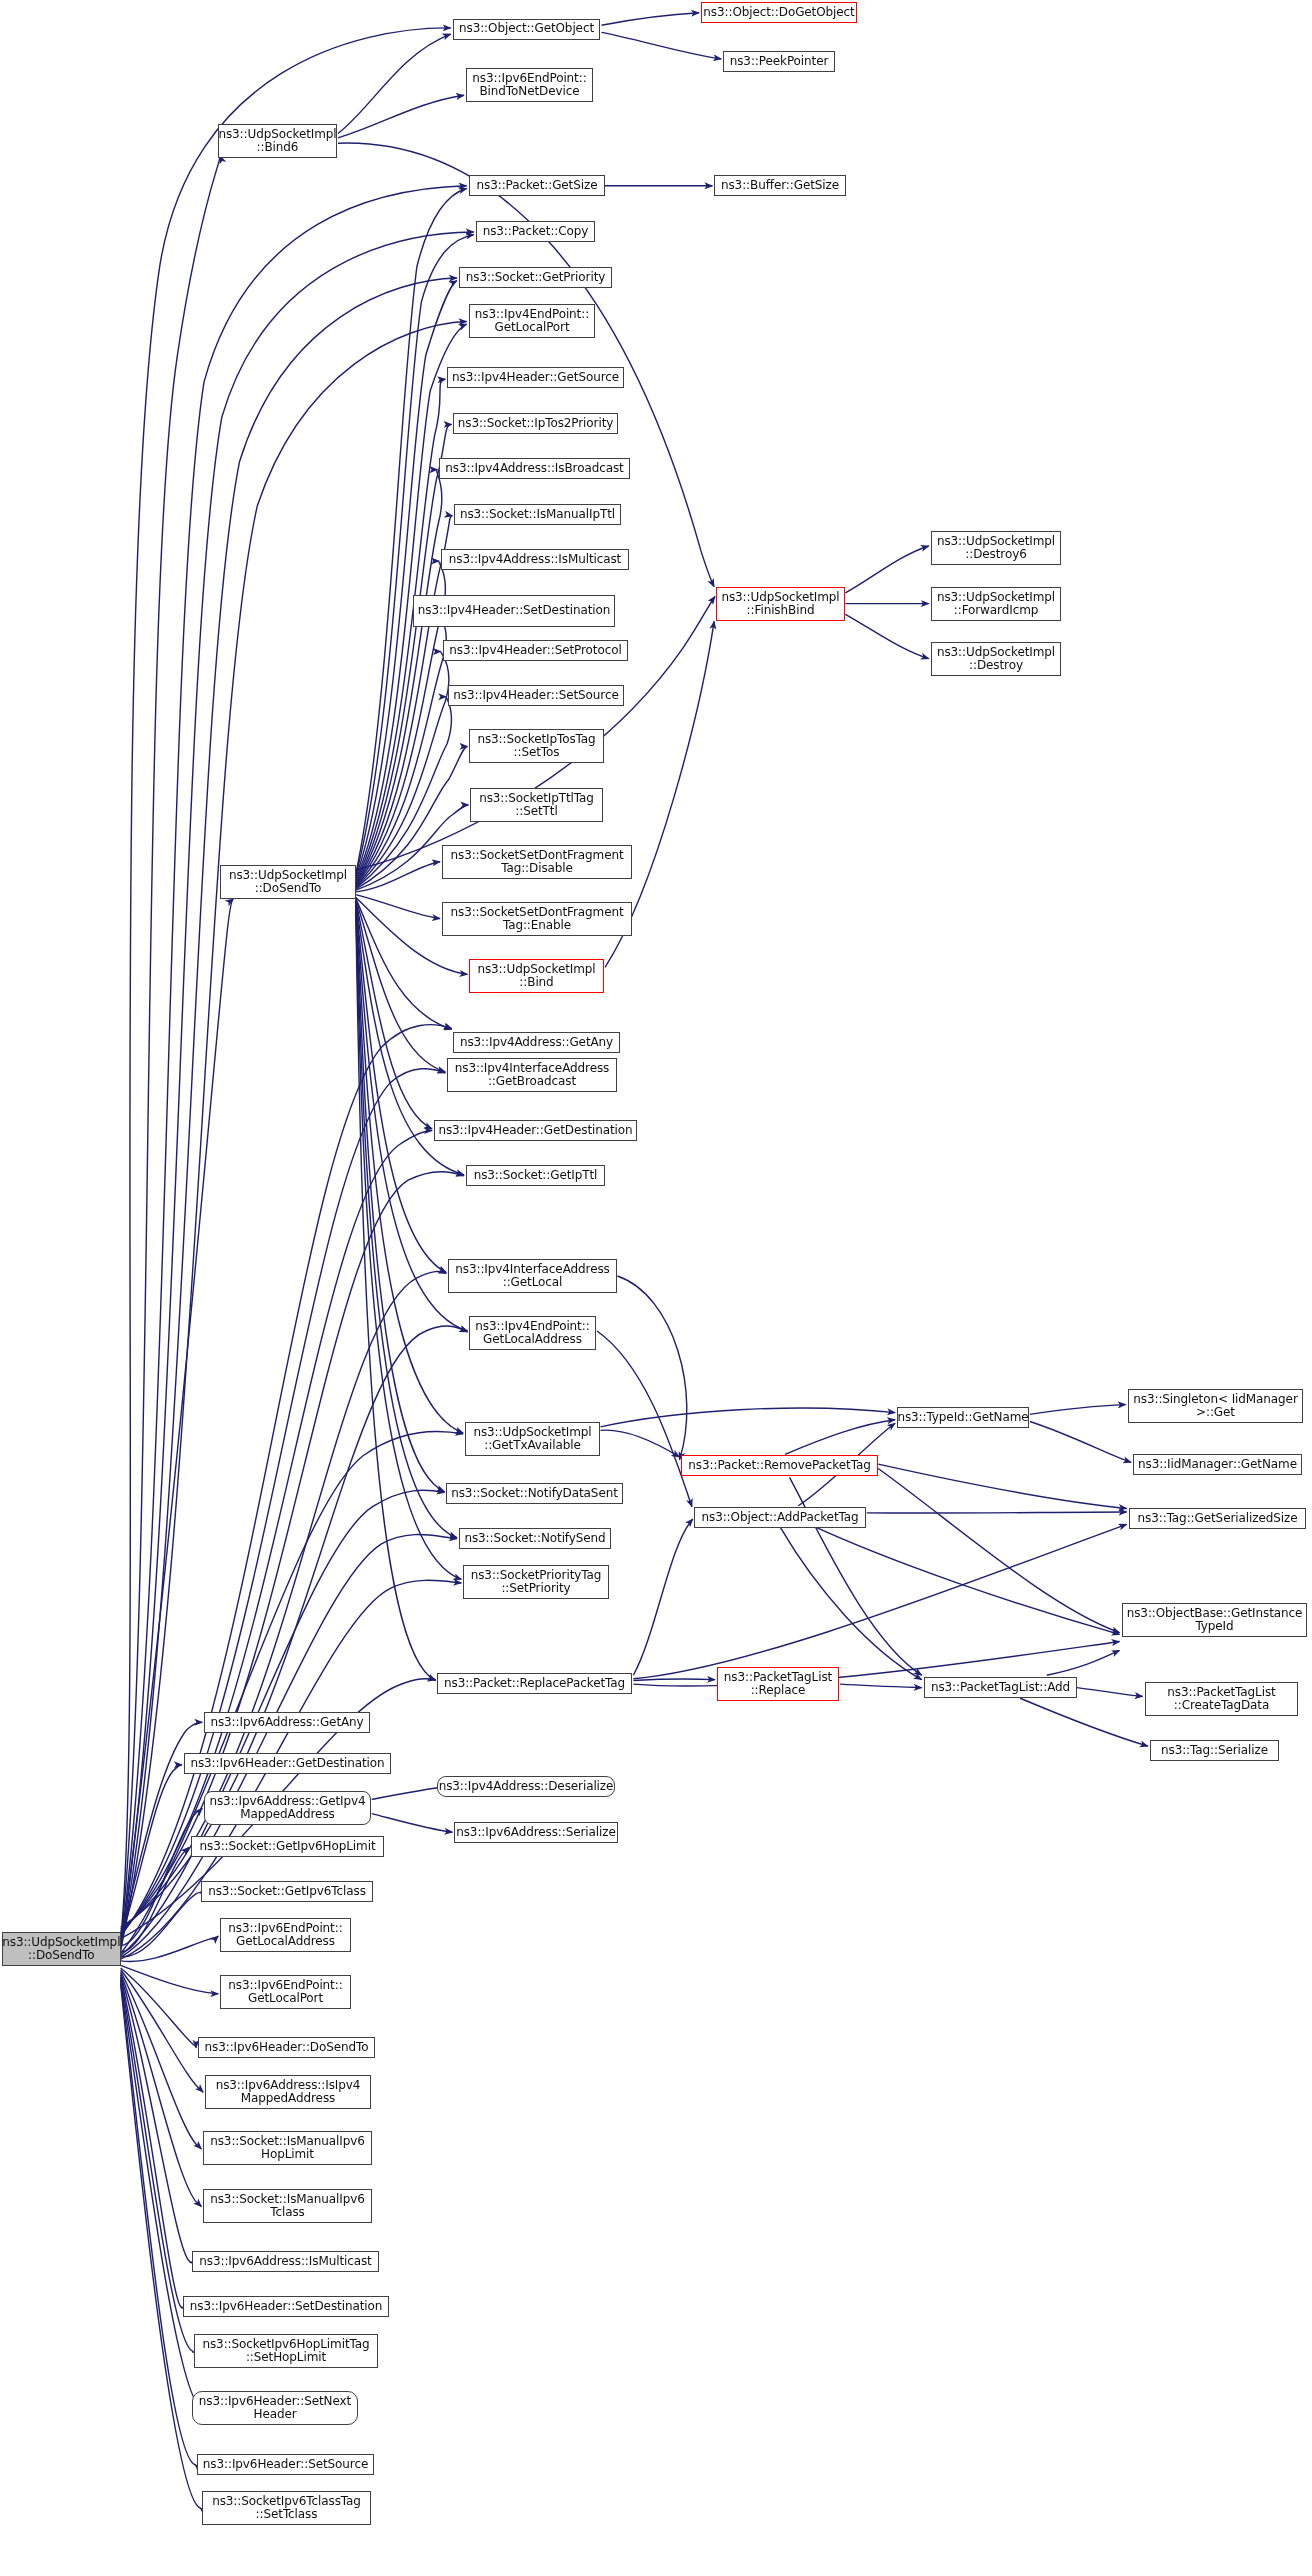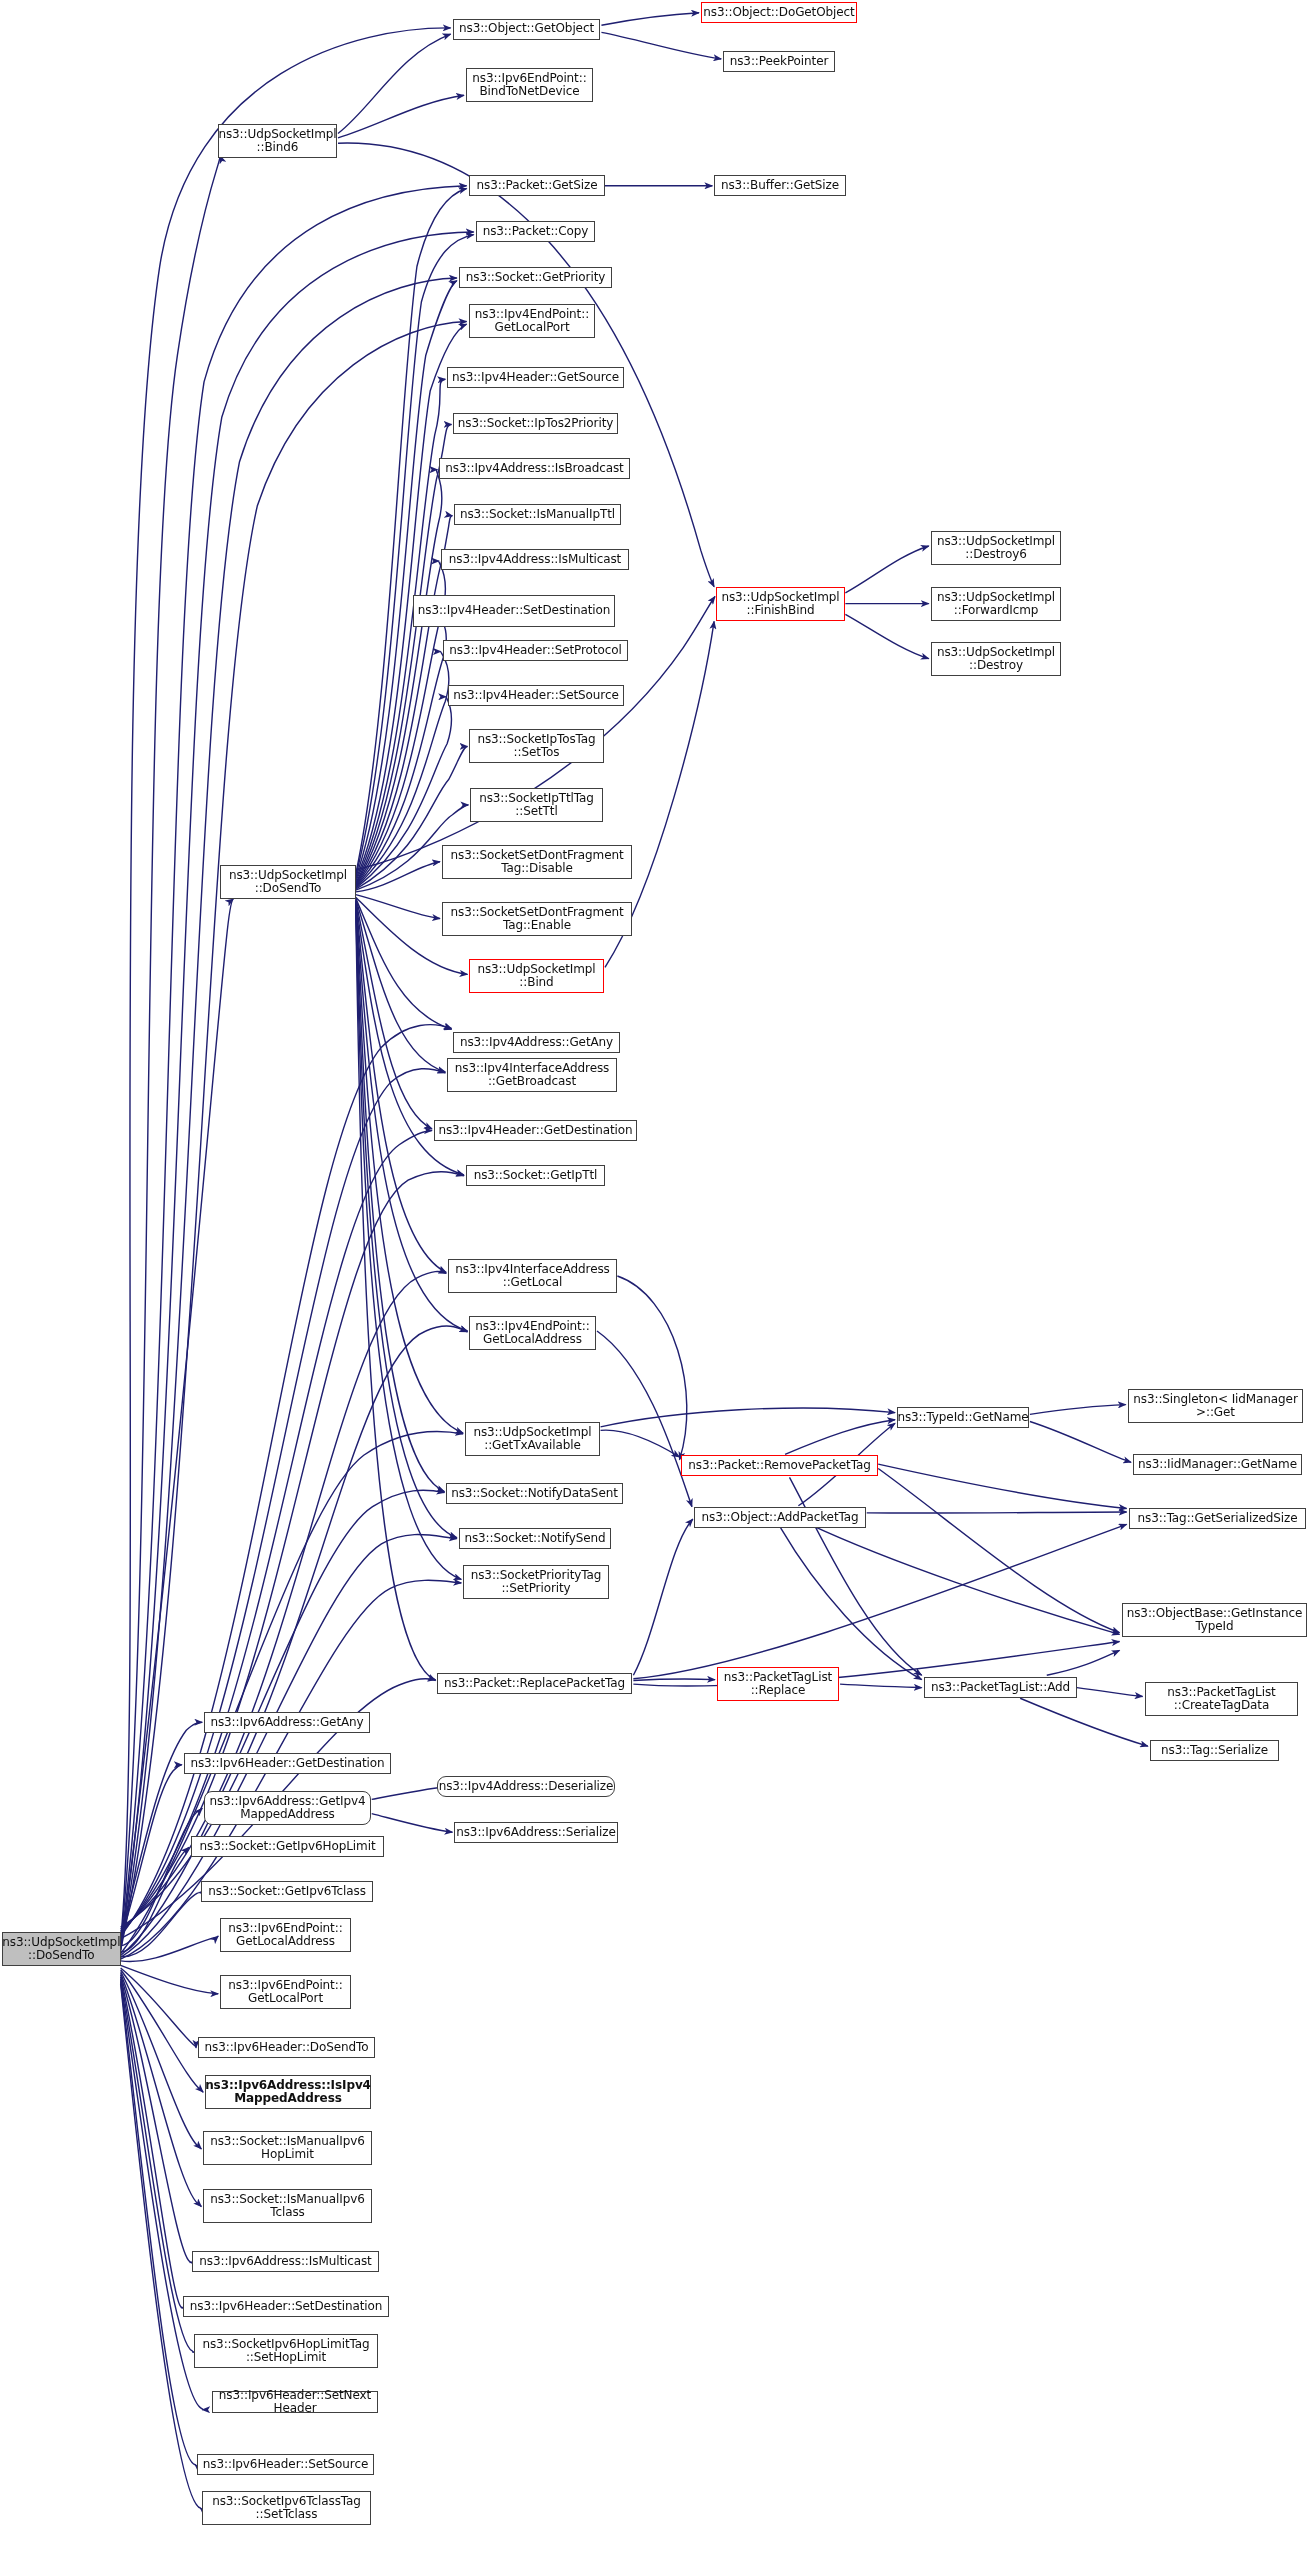--- a/index.html
+++ b/index.html
@@ -215,31 +215,31 @@
 MappedAddress</div>
       <div class="node" style="left: 437px; top: 1776px; width: 178px; height: 21px; border-radius: 9px;">ns3::Ipv4Address::Deserialize</div>
       <div class="node" style="left: 454px; top: 1822px; width: 164px; height: 21px;">ns3::Ipv6Address::Serialize</div>
       <div class="node" style="left: 191px; top: 1836px; width: 193px; height: 21px;">ns3::Socket::GetIpv6HopLimit</div>
       <div class="node" style="left: 201px; top: 1881px; width: 172px; height: 21px;">ns3::Socket::GetIpv6Tclass</div>
       <div class="node" style="left: 220px; top: 1918px; width: 131px; height: 34px;">ns3::Ipv6EndPoint::
 GetLocalAddress</div>
       <div class="node" style="left: 220px; top: 1975px; width: 131px; height: 34px;">ns3::Ipv6EndPoint::
 GetLocalPort</div>
       <div class="node" style="left: 198px; top: 2037px; width: 177px; height: 21px;">ns3::Ipv6Header::DoSendTo</div>
-      <div class="node" style="left: 205px; top: 2075px; width: 166px; height: 34px; font-weight: bold;">ns3::Ipv6Address::IsIpv4
+      <div class="node" style="left: 205px; top: 2075px; width: 166px; height: 34px;">ns3::Ipv6Address::IsIpv4
 MappedAddress</div>
       <div class="node" style="left: 203px; top: 2131px; width: 169px; height: 34px;">ns3::Socket::IsManualIpv6
 HopLimit</div>
       <div class="node" style="left: 203px; top: 2189px; width: 169px; height: 34px;">ns3::Socket::IsManualIpv6
 Tclass</div>
       <div class="node" style="left: 192px; top: 2251px; width: 187px; height: 21px;">ns3::Ipv6Address::IsMulticast</div>
       <div class="node" style="left: 183px; top: 2296px; width: 206px; height: 21px;">ns3::Ipv6Header::SetDestination</div>
       <div class="node" style="left: 194px; top: 2334px; width: 184px; height: 34px;">ns3::SocketIpv6HopLimitTag
 ::SetHopLimit</div>
-      <div class="node" style="left: 212px; top: 2391px; width: 166px; height: 22px;">ns3::Ipv6Header::SetNext
+      <div class="node" style="left: 192px; top: 2391px; width: 166px; height: 34px; border-radius: 10px;">ns3::Ipv6Header::SetNext
 Header</div>
       <div class="node" style="left: 197px; top: 2454px; width: 177px; height: 21px;">ns3::Ipv6Header::SetSource</div>
       <div class="node" style="left: 202px; top: 2491px; width: 169px; height: 34px;">ns3::SocketIpv6TclassTag
 ::SetTclass</div>
       <div class="node" style="left: 220px; top: 865px; width: 136px; height: 34px;">ns3::UdpSocketImpl
 ::DoSendTo</div>
       <div class="node red" style="left: 716px; top: 587px; width: 129px; height: 34px;">ns3::UdpSocketImpl
 ::FinishBind</div>
       <div class="node" style="left: 931px; top: 531px; width: 130px; height: 34px;">ns3::UdpSocketImpl
 ::Destroy6</div>

